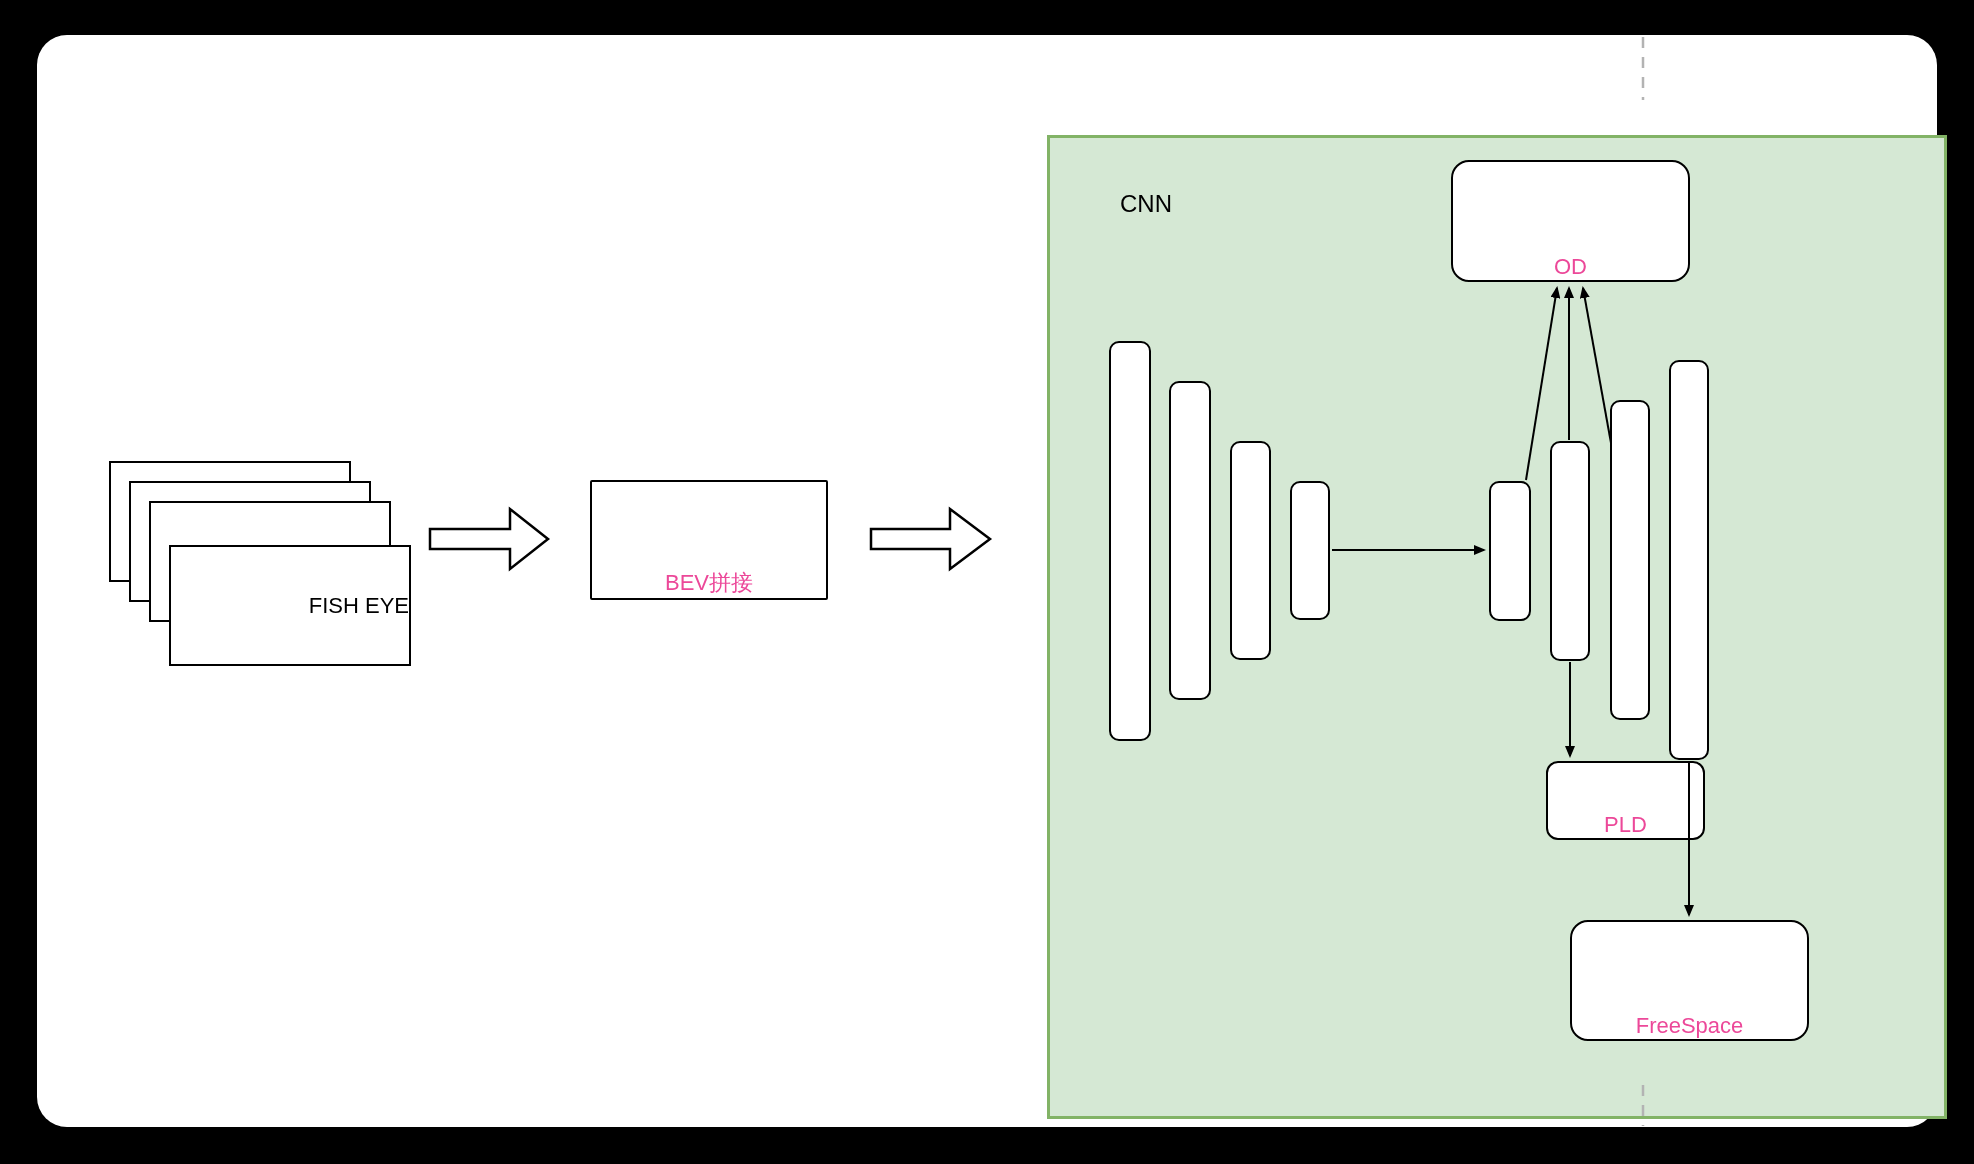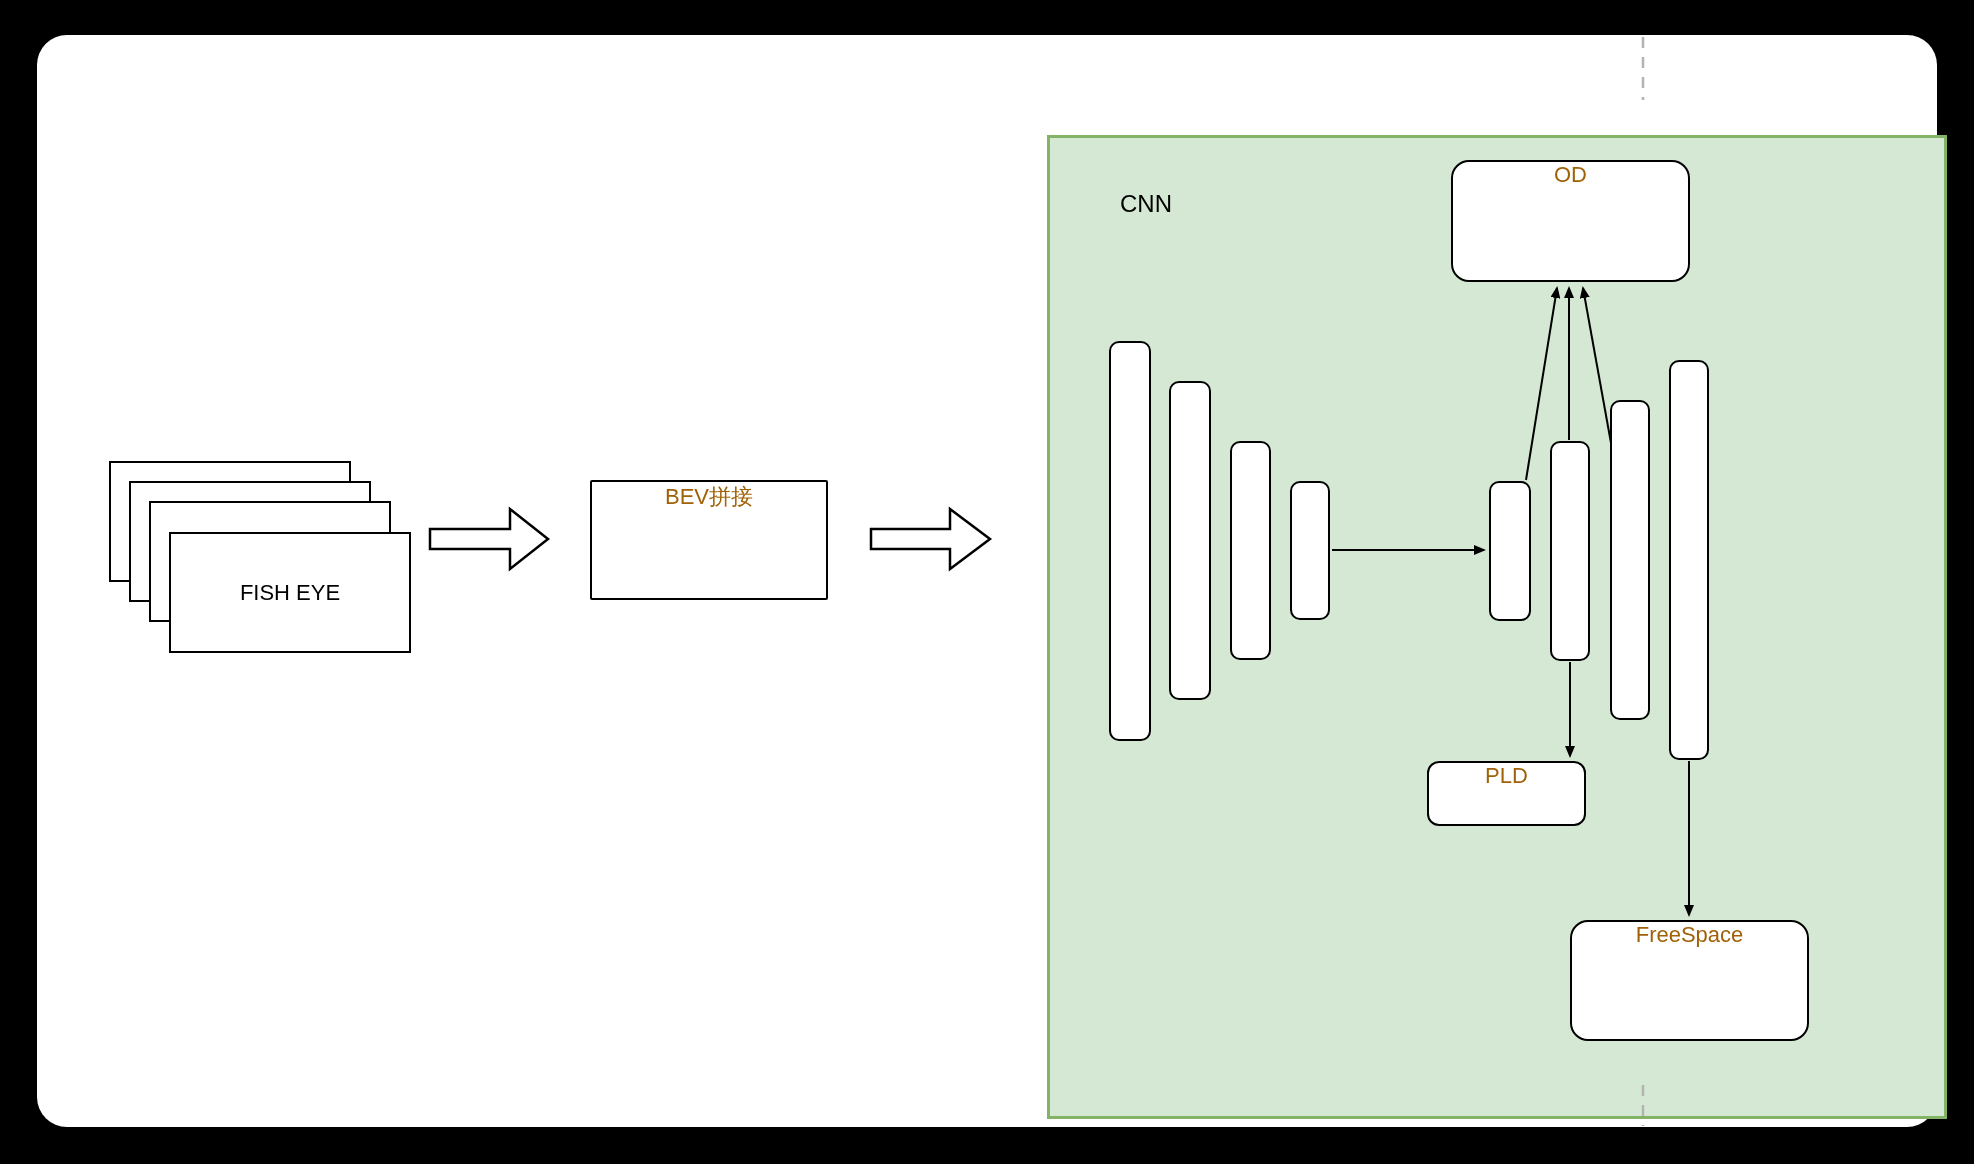--- a/index.html
+++ b/index.html
@@ -11,22 +11,22 @@
     overflow:hidden;
   }
   #canvas{
     position:absolute;left:37px;top:35px;
     width:1900px;height:1092px;
     background:#fff;border-radius:30px;
   }
   .node{
     position:absolute;box-sizing:border-box;
     background:#fff;border:2px solid #000;
-    display:flex;align-items:flex-start;justify-content:center;
-    font-size:22px;color:#a16207;white-space:nowrap;
+    display:flex;align-items:flex-end;justify-content:center;
+    font-size:22px;color:#ec4899;white-space:nowrap;
   }
   .card{
     position:absolute;box-sizing:border-box;
     width:242px;height:121px;
     background:#fff;border:2px solid #000;
   }
   .rounded-lg{border-radius:18px;}
   .rounded-md{border-radius:2px;}
   .rounded-sm{border-radius:12px;}
   .bar{
@@ -49,21 +49,21 @@
 </style>
 </head>
 <body>
 
 <div id="stage">
   <div id="canvas">
 
     <div class="card" style="left:72px;top:426px;"></div>
     <div class="card" style="left:92px;top:446px;"></div>
     <div class="card" style="left:112px;top:466px;"></div>
-    <div class="card" style="left:132px;top:497px;display:flex;align-items:center;justify-content:center;font-size:22px;">
+    <div class="card" style="left:132px;top:510px;display:flex;align-items:center;justify-content:flex-end;font-size:22px;">
       <span>FISH EYE</span>
     </div>
 
     <div class="node rounded-md" style="left:553px;top:445px;width:238px;height:120px;">
       <span>BEV拼接</span>
     </div>
 
     <div id="cnn-panel">
       <div id="cnn-label">CNN</div>
     </div>
@@ -74,21 +74,21 @@
     <div class="bar" style="left:1253px;top:446px;width:40px;height:139px;"></div>
 
     <div class="bar" style="left:1452px;top:446px;width:42px;height:140px;"></div>
     <div class="bar" style="left:1513px;top:406px;width:40px;height:220px;"></div>
     <div class="bar" style="left:1573px;top:365px;width:40px;height:320px;"></div>
     <div class="bar" style="left:1632px;top:325px;width:40px;height:400px;"></div>
 
     <div class="node rounded-lg" style="left:1414px;top:125px;width:239px;height:122px;">
       <span>OD</span>
     </div>
-    <div class="node rounded-sm" style="left:1390px;top:726px;width:159px;height:65px;">
+    <div class="node rounded-sm" style="left:1509px;top:726px;width:159px;height:79px;">
       <span>PLD</span>
     </div>
     <div class="node rounded-lg" style="left:1533px;top:885px;width:239px;height:121px;">
       <span>FreeSpace</span>
     </div>
   </div>
 
   <svg id="edges" viewBox="0 0 1974 1164">
     <defs>
       <marker id="ah" markerWidth="12" markerHeight="10" refX="10" refY="5" orient="auto" markerUnits="userSpaceOnUse">

